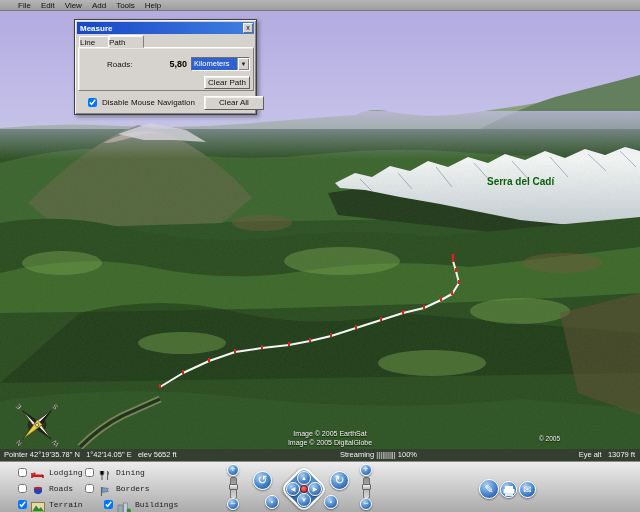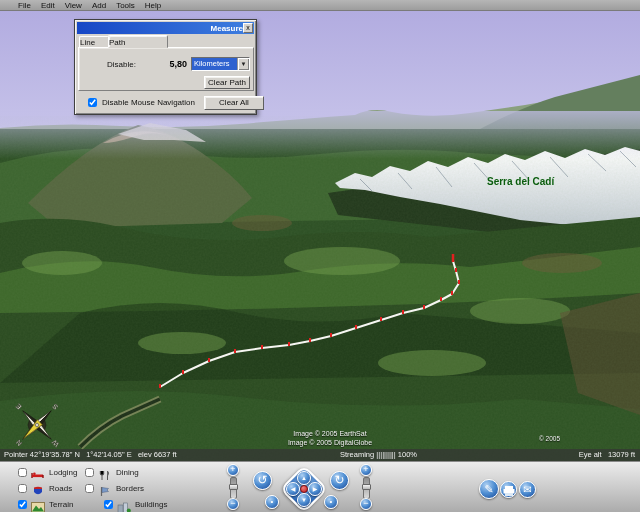--- a/index.html
+++ b/index.html
@@ -29,50 +29,50 @@
   .seg-pointer{left:4px;}
   .seg-stream{left:340px;}
   .seg-eye{right:5px;}
   
   .bottompanel{position:absolute;left:0;top:461px;width:640px;height:51px;
     background:linear-gradient(#ececec,#c9c9c9 55%,#ababab);border-top:1px solid #8a8a8a;
     box-sizing:border-box;}
   .layer-row{position:absolute;display:flex;align-items:center;height:12px;}
   .layer-row input{width:9px;height:9px;margin:0 4px 0 0;}
   .layer-row .licon{width:14px;height:11px;margin-right:4px;display:inline-block;}
-  .layer-row .llabel{font-size:8px;color:#1c1c1c;}
+  .layer-row .llabel{font-size:8px;color:#1c1c1c;font-family:Liberation Mono, monospace;}
   
   .navbtn{position:absolute;border-radius:50%;
     background:radial-gradient(circle at 35% 28%,#aed0f2,#4f8ed2 48%,#1c4e9c 95%);
     border:1.5px solid #fff;box-shadow:0 1px 2px rgba(0,0,0,.45);
     color:#fff;text-align:center;box-sizing:border-box;}
   .slider-track{position:absolute;width:7px;background:linear-gradient(#8d8d8d,#d9d9d9);
     border:1px solid #6f6f6f;border-radius:2px;box-sizing:border-box;}
   .slider-thumb{position:absolute;width:9px;height:6px;background:linear-gradient(#f4f4f4,#b7b7b7);
     border:1px solid #666;border-radius:1px;box-sizing:border-box;}
   .dpad-bg{position:absolute;left:287px;top:10px;width:34px;height:34px;
     background:radial-gradient(circle at 40% 35%,#7fb2e8,#2f6ab8 70%,#1a4a94);
     border:2px solid #fff;border-radius:8px;transform:rotate(45deg);
     box-shadow:0 1px 3px rgba(0,0,0,.45);box-sizing:border-box;}
   
   .dialog{position:absolute;left:74px;top:19px;width:183px;height:96px;
     background:#d6d3ce;border:1px solid #404040;
     box-shadow:inset 1px 1px 0 #f5f4f2, inset -1px -1px 0 #868686, 2px 2px 4px rgba(0,0,0,.35);
     box-sizing:border-box;}
   .dlg-title{position:absolute;left:2px;top:2px;right:2px;height:12px;
     background:linear-gradient(90deg,#1747c5,#3f7fe0);display:flex;align-items:center;}
-  .dlg-title-text{color:#fff;font-size:8px;font-weight:bold;padding-left:3px;flex:1;text-align:right;}
+  .dlg-title-text{color:#fff;font-size:8px;font-weight:bold;padding-left:3px;flex:1;}
   .dlg-close{width:10px;height:10px;margin-right:1px;background:#d6d3ce;
     border:1px solid;border-color:#fff #6d6d6d #6d6d6d #fff;font-size:7px;line-height:8px;
     text-align:center;color:#000;box-sizing:border-box;}
   .tab{position:absolute;font-size:8px;background:#d6d3ce;
     border:1px solid;border-color:#fff #808080 #d6d3ce #fff;border-radius:2px 2px 0 0;
     box-sizing:border-box;color:#111;}
   .tab-line{left:4px;top:16px;width:30px;height:12px;line-height:12px;z-index:1;}
-  .tab-path{left:33px;top:15px;width:60px;height:13px;line-height:13px;z-index:3;
+  .tab-path{left:33px;top:15px;width:36px;height:13px;line-height:13px;z-index:3;
     box-shadow:inset 1px 1px 0 #f6f5f3;}
   .tab-panel{position:absolute;left:3px;top:27px;width:176px;height:44px;
     border:1px solid;border-color:#fff #808080 #808080 #fff;
     box-shadow:inset 1px 1px 0 #e9e7e3;background:#d6d3ce;z-index:2;box-sizing:border-box;}
   .len-label{position:absolute;left:28px;top:12px;font-size:8px;color:#111;}
   .len-value{position:absolute;left:70px;top:11px;width:38px;text-align:right;
     font-size:9px;font-weight:bold;color:#000;}
   .unit-combo{position:absolute;left:112px;top:9px;width:59px;height:14px;
     border:1px solid;border-color:#6d6d6d #fff #fff #6d6d6d;background:#2a5ac8;
     box-sizing:border-box;display:flex;}
@@ -230,37 +230,37 @@
   </div>
 
   <div class="dialog">
     <div class="dlg-title">
       <span class="dlg-title-text">Measure</span>
       <span class="dlg-close">x</span>
     </div>
     <div class="tab tab-line">Line</div>
     <div class="tab tab-path">Path</div>
     <div class="tab-panel">
-      <span class="len-label">Disable:</span>
+      <span class="len-label">Roads:</span>
       <span class="len-value">5,80</span>
       <div class="unit-combo">
         <span class="unit-text">Kilometers</span>
         <span class="unit-arrow">▼</span>
       </div>
     </div>
     <div class="btn btn-clearpath">Clear Path</div>
     <div class="dlg-check">
       <input type="checkbox" checked="" style="">
       <label>Disable Mouse Navigation</label>
     </div>
     <div class="btn btn-clearall">Clear All</div>
   </div>
 
   <div class="statusbar">
-    <span class="seg seg-pointer"><span>Pointer</span>&nbsp;<span>42°19'35.78" N</span>&nbsp;&nbsp;&nbsp;<span>1°42'14.05" E</span>&nbsp;&nbsp;&nbsp;<span>elev 6637 ft</span></span>
+    <span class="seg seg-pointer"><span>Pointer</span>&nbsp;<span>42°19'35.78" N</span>&nbsp;&nbsp;&nbsp;<span>1°42'14.05" E</span>&nbsp;&nbsp;&nbsp;<span>elev 5652 ft</span></span>
     <span class="seg seg-stream"><span>Streaming</span>&nbsp;<span>||||||||||</span>&nbsp;<span>100%</span></span>
     <span class="seg seg-eye"><span>Eye alt</span>&nbsp;&nbsp;&nbsp;<span>13079 ft</span></span>
   </div>
 
   <div class="bottompanel">
 
     <div class="layer-row" style="left:18px;top:4px;">
       <input type="checkbox" style="">
       <span class="licon">
         <svg width="14" height="11">

